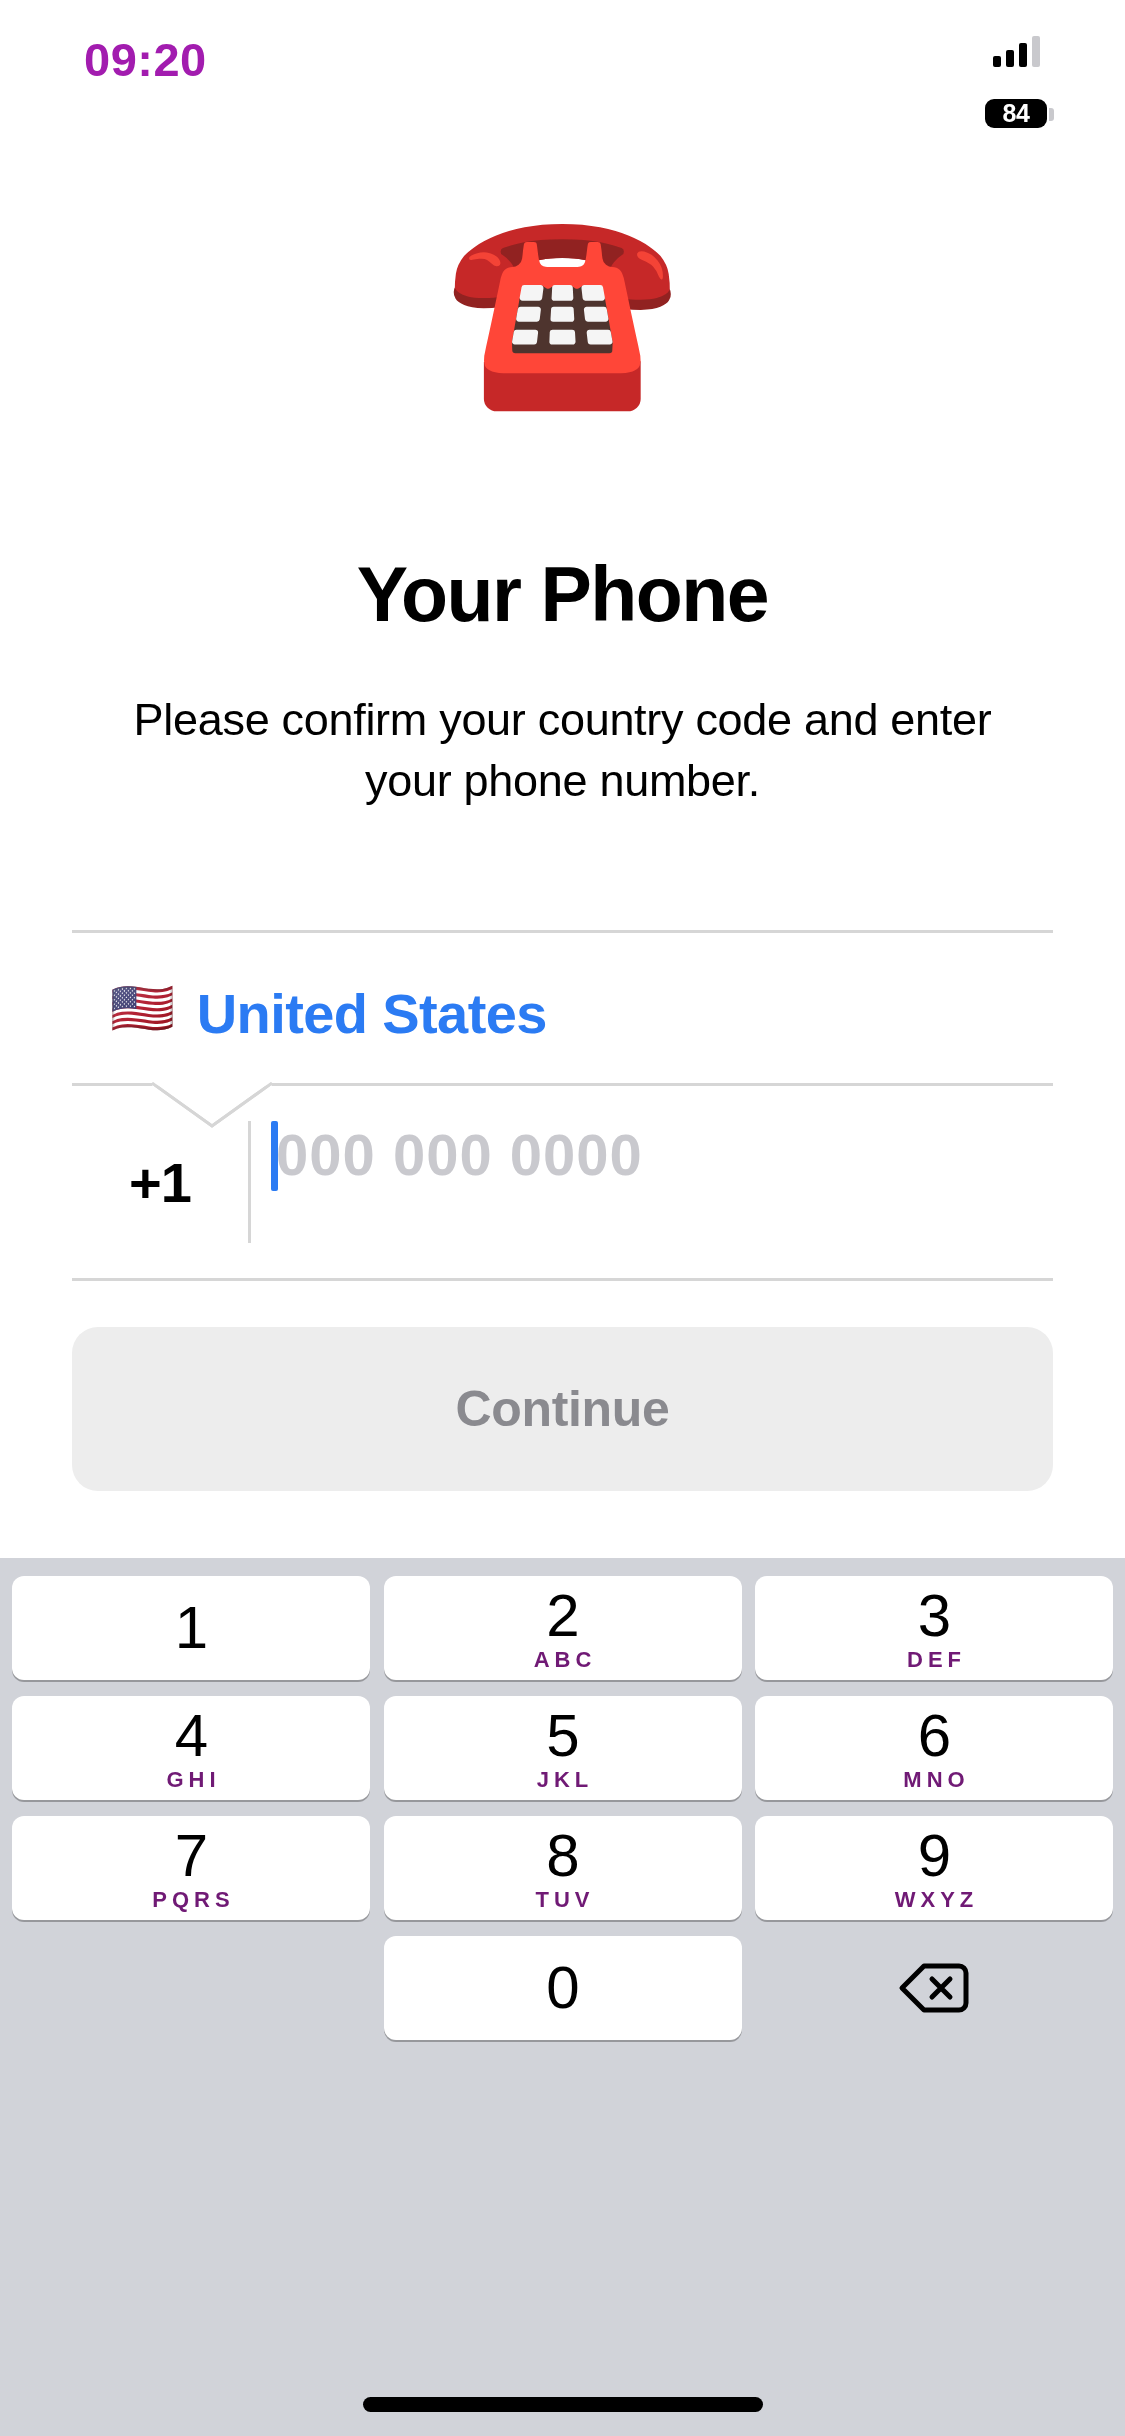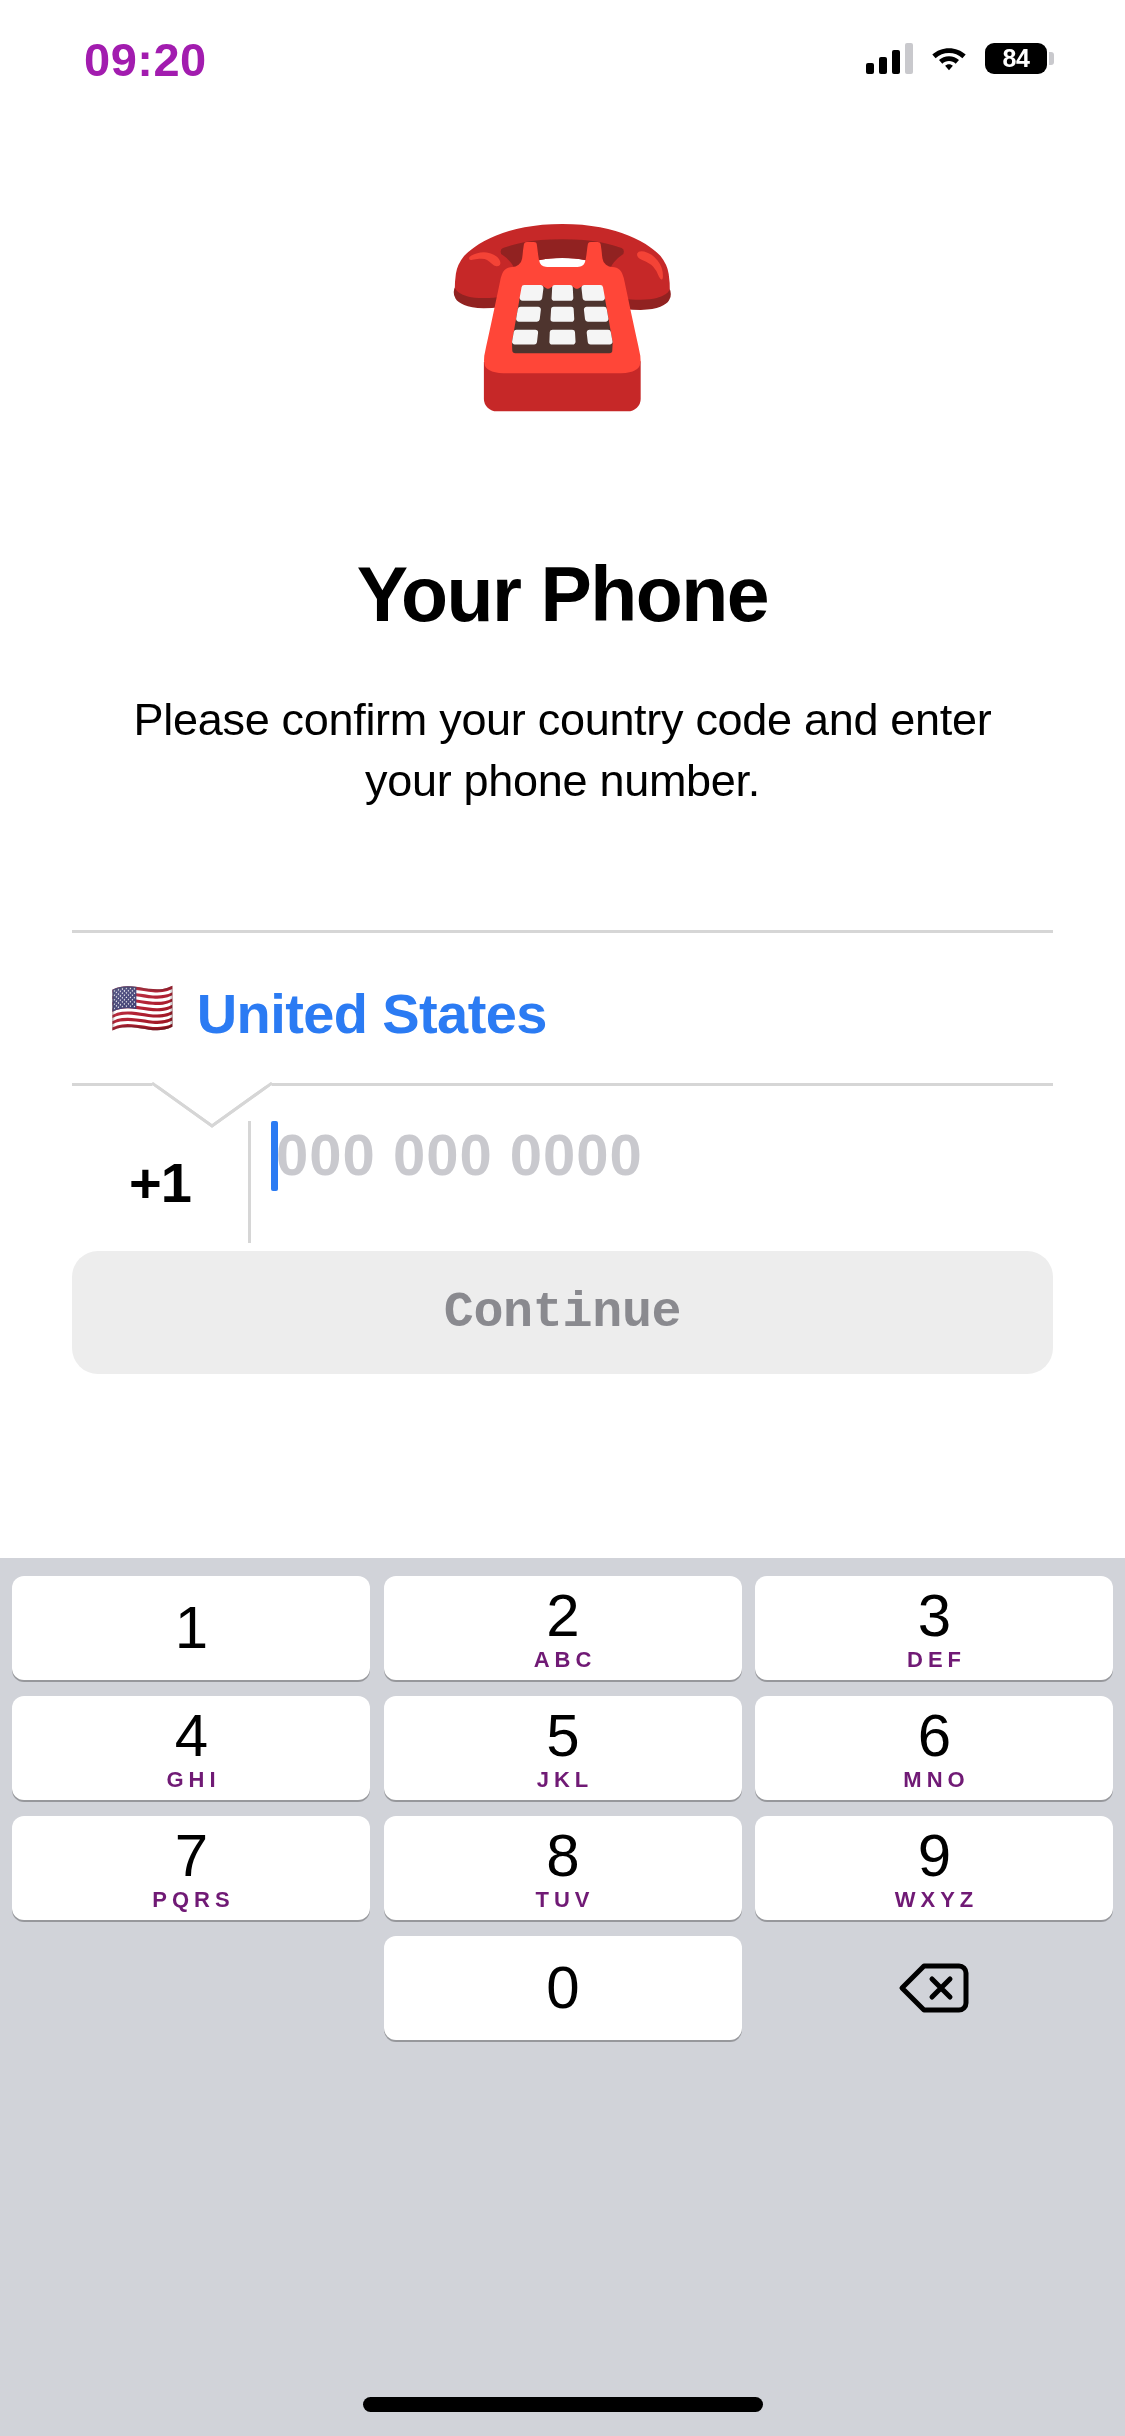--- a/index.html
+++ b/index.html
@@ -15,21 +15,21 @@
   
   #status-bar {
     position:absolute; top:0; left:0; width:1125px; height:132px;
   }
   #status-time {
     position:absolute; left:84px; top:32px;
     font-size:47px; font-weight:bold; color:#a21caf; letter-spacing:0.5px;
   }
   #status-right {
     position:absolute; right:78px; top:36px;
-    display:flex; align-items:center; gap:16px; height:44px;
+    display:flex; align-items:center; gap:16px; height:44px;flex-direction:column;
   }
   .sig-bars { display:flex; align-items:flex-end; gap:5px; height:32px; }
   .sig-bars i { display:block; width:8px; background:#000; border-radius:2px; }
   .sig-bars i:nth-child(1){ height:11px; }
   .sig-bars i:nth-child(2){ height:17px; }
   .sig-bars i:nth-child(3){ height:24px; }
   .sig-bars i:nth-child(4){ height:31px; background:#c9c9cd; }
   .wifi-ic { width:40px; height:30px; display:block; }
   .batt {
     position:relative; width:62px; height:31px;
@@ -88,24 +88,24 @@
   #caret {
     width:7px; height:70px; background:#2b7bf3; border-radius:2px;
     margin-right:-2px;
   }
   #phone-placeholder {
     font-size:58px; font-weight:bold; color:#c9c9ce; letter-spacing:1px;
   }
 
   
   #continue-button {
-    position:absolute; left:72px; top:1251px; width:981px; height:123px;
+    position:absolute; left:72px; top:1327px; width:981px; height:164px;
     background:#ededed; border-radius:26px; border:none;
     display:flex; align-items:center; justify-content:center;
-    font-family:Liberation Mono, monospace;
+    font-family:Liberation Sans, sans-serif;
   }
   #continue-label {
     font-size:50px; font-weight:bold; color:#8a8a8f; letter-spacing:-0.3px;
   }
 
   
   #keypad {
     position:absolute; left:0; bottom:0; width:1125px; height:878px;
     background:#d1d3d9; padding:18px 12px 0 12px;
   }

